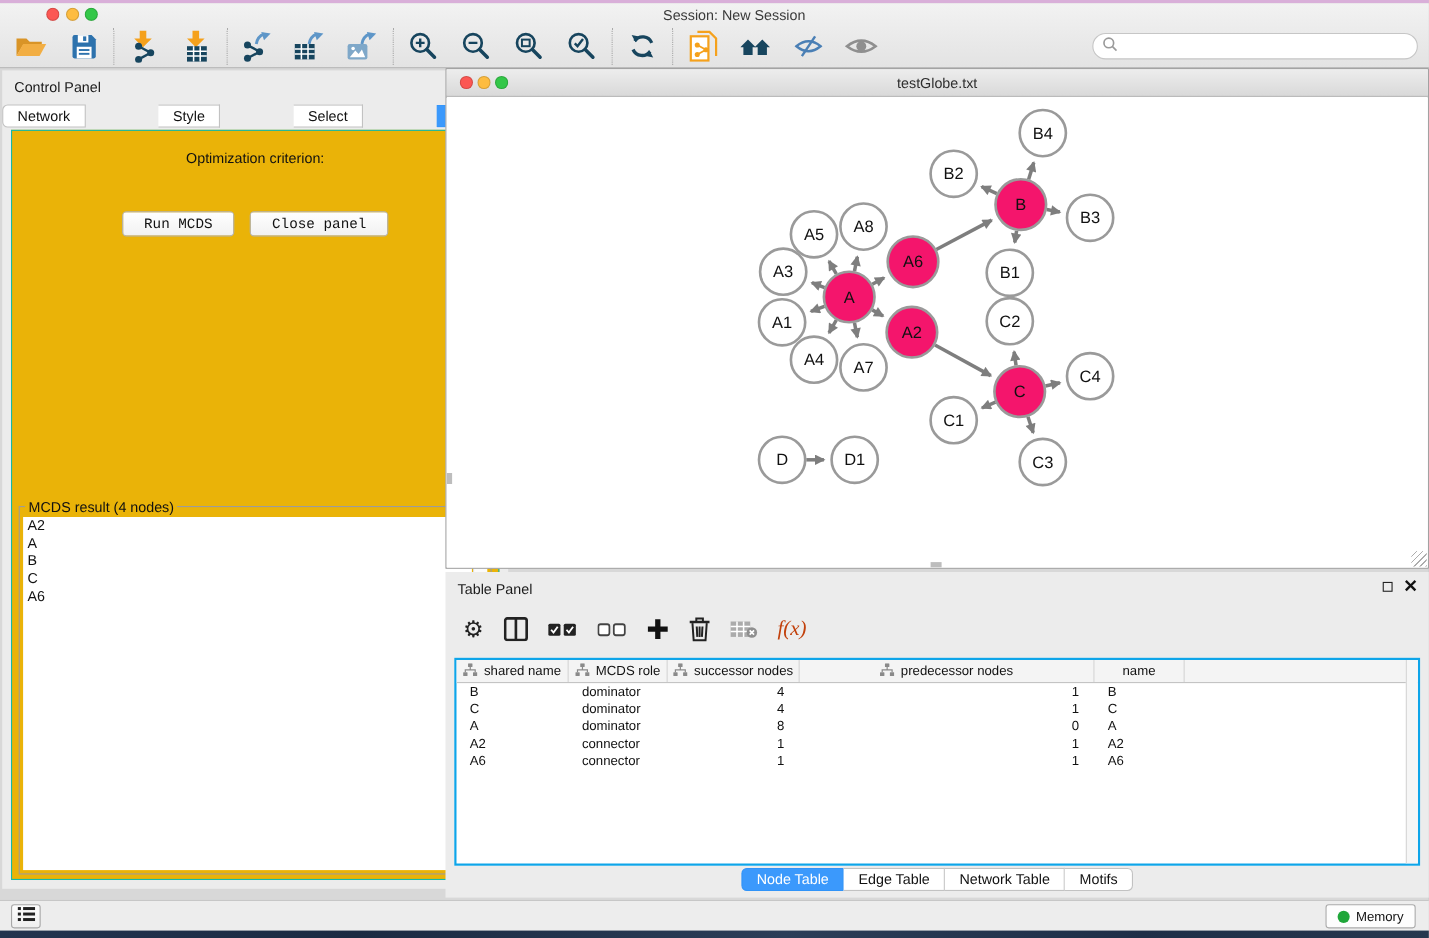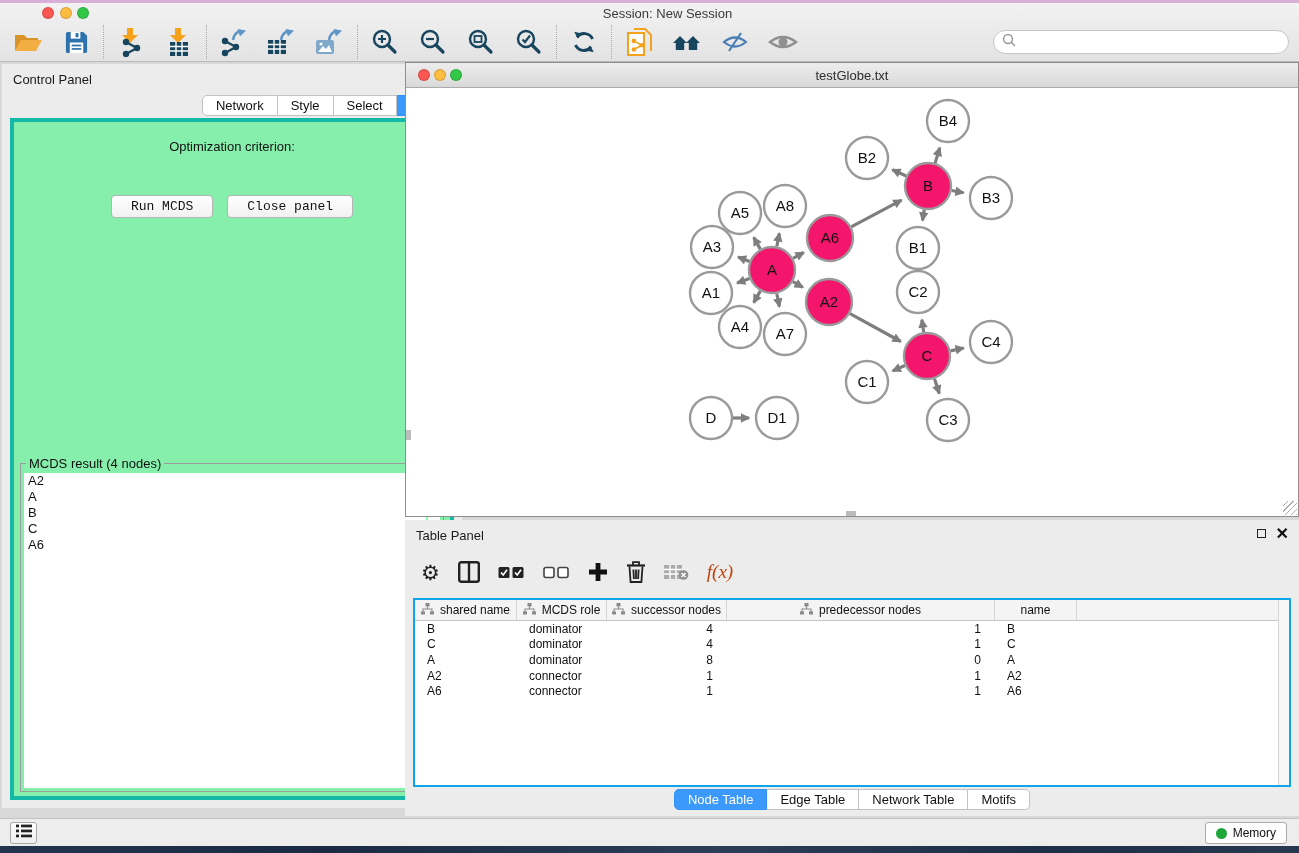--- a/index.html
+++ b/index.html
@@ -31,22 +31,22 @@
   .close-glyph { font-size: 16px; font-weight: bold; color: #111; line-height: 11px; }
 
   .tab { font-size: 13px; padding: 0 13px; background: #FFF; border: 1px solid #C2C2C2; border-left: none;
          color: #111; height: 21px; display: flex; align-items: center; cursor: pointer; }
   .tab:first-child { border-left: 1px solid #C2C2C2; border-radius: 5px 0 0 5px; }
   .tab:last-child { border-radius: 0 5px 5px 0; }
   .tab.sel { background: #3B99FC; border-color: #3093F8; color: #FFF; }
 
   
   .control-panel { position: absolute; left: 2px; top: 64px; width: 460px; height: 744px; background: #ECECEC; }
-  .cp-tabs { position: absolute; left: 0; right: 0; top: 31px; display: flex; justify-content: flex-end; }
-  .cp-content { position: absolute; left: 8px; right: 8px; top: 54px; bottom: 8px; background: #86efac; border: 4px solid #14b8a6; }
+  .cp-tabs { position: absolute; left: 0; right: 0; top: 31px; display: flex; justify-content: space-between; }
+  .cp-content { position: absolute; left: 8px; right: 8px; top: 54px; bottom: 8px; background: #eab308; border: 1px solid #14b8a6; }
   .opt-label { margin-top: 17px; text-align: center; font-size: 13px; color: #111; }
   .select-box { position: absolute; left: 34px; right: 34px; top: 38px; height: 24px; background: #FFF;
                 border: 1px solid #B9B9B9; border-radius: 4px; display: flex; align-items: center; cursor: pointer; }
   .select-text { flex: 1; font-size: 13px; padding-left: 10px; color: #111; white-space: nowrap; overflow: hidden; }
   .stepper { width: 20px; height: 24px; margin-right: -1px; background: linear-gradient(#6FAEF9, #2273E9);
              border-radius: 3px; display: flex; align-items: center; justify-content: center; }
   .btn-row { position: absolute; left: 0; right: 0; top: 73px; display: flex; justify-content: center; gap: 14px; }
   .mac-btn { font-family: Liberation Mono, monospace; font-size: 13px; color: #111;
              background: linear-gradient(#FFFFFF, #F1F1F1); border: 1px solid #B4B4B4; border-radius: 4px;
              padding: 2px 19px; height: 23px; cursor: pointer; }

